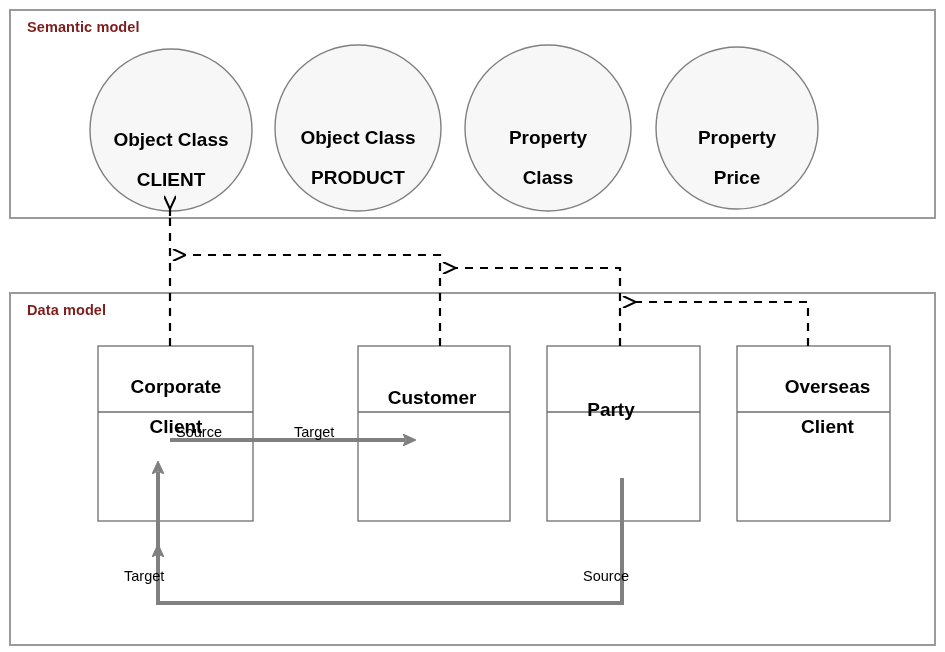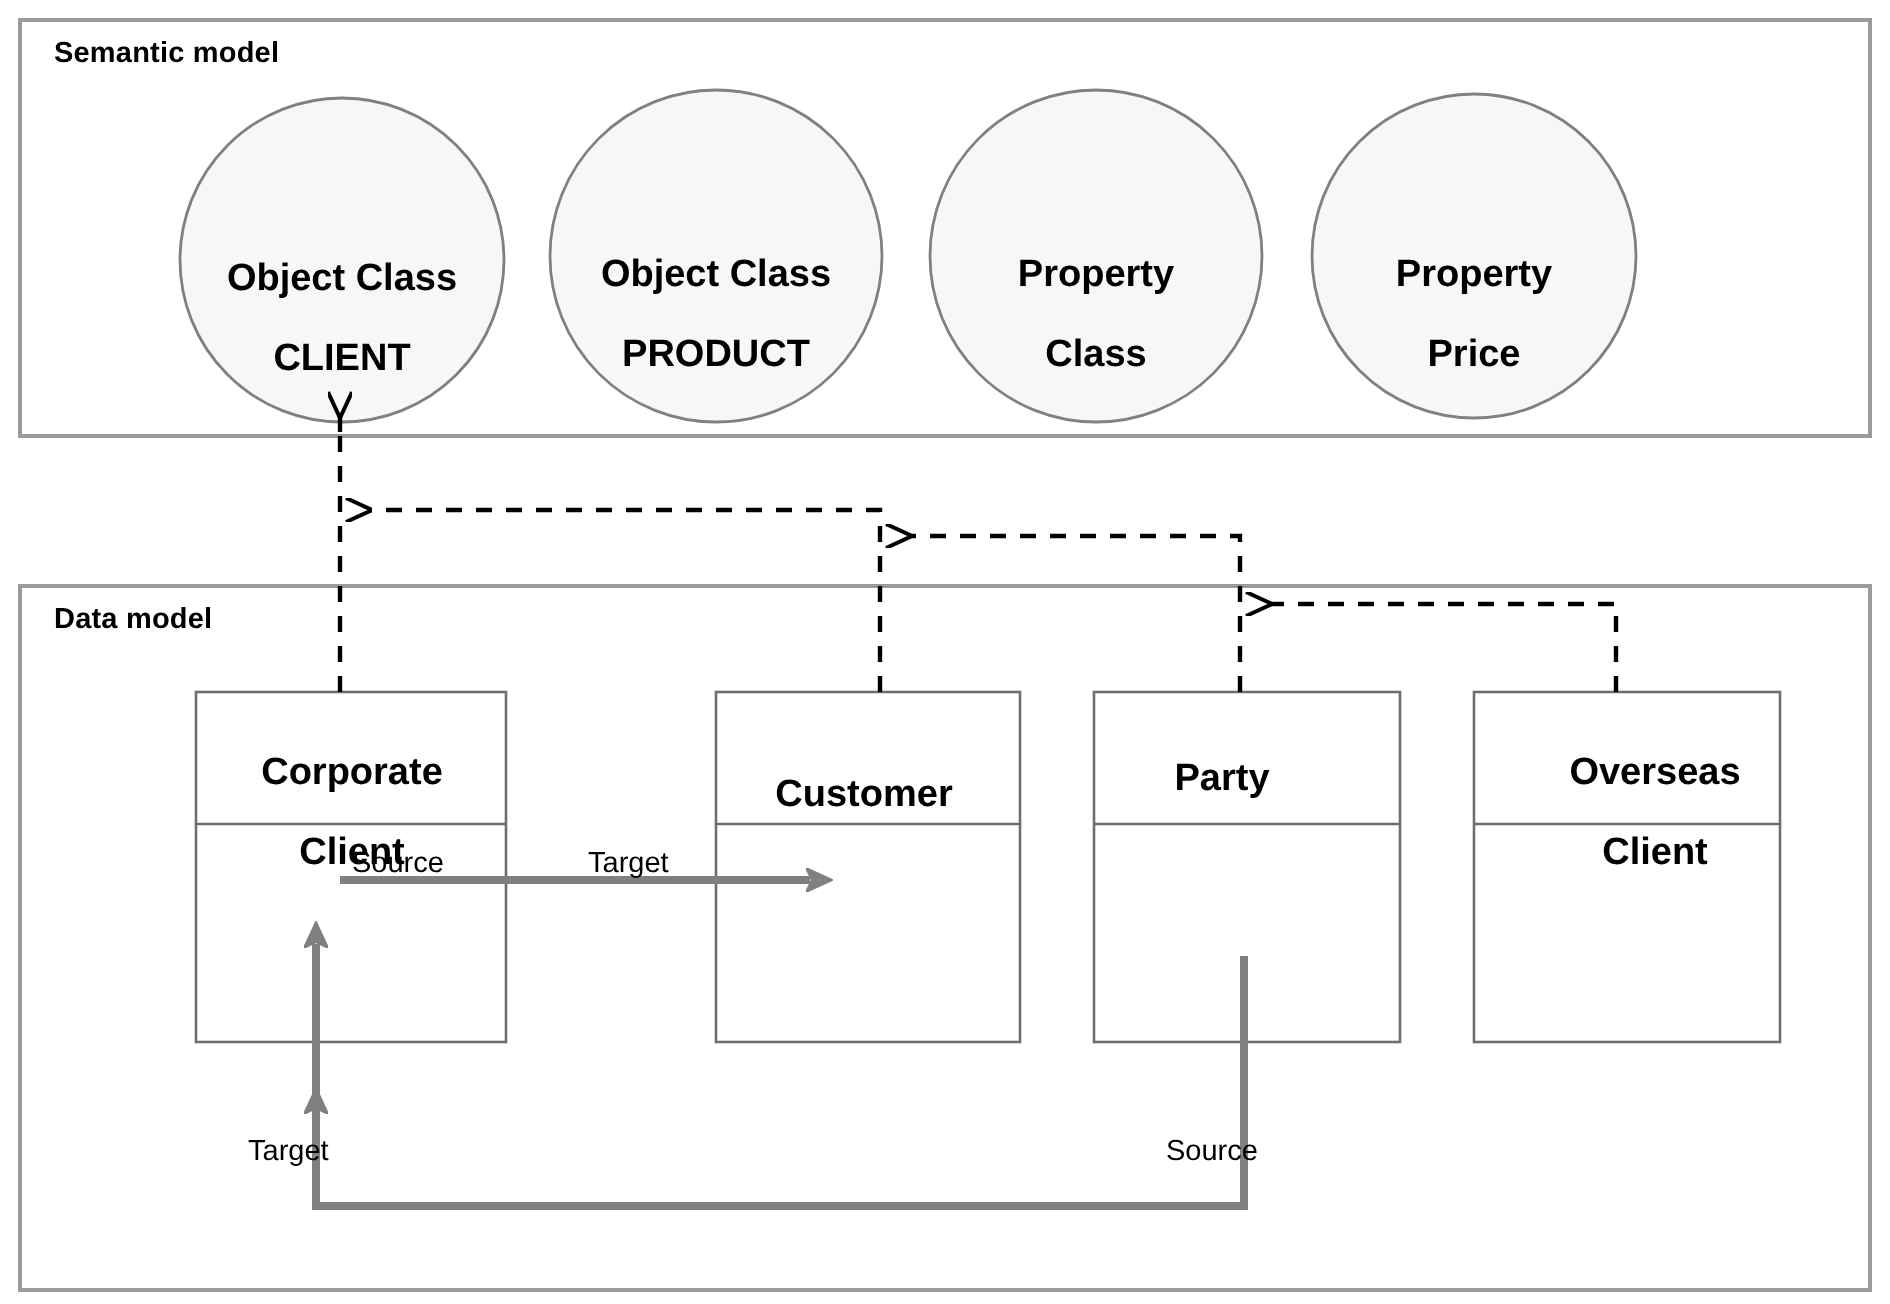--- a/index.html
+++ b/index.html
@@ -19,21 +19,21 @@
   }
   #diagram-svg {
     position: absolute;
     left: 0;
     top: 0;
   }
   .panel-title {
     position: absolute;
     font-size: 14.5px;
     font-weight: bold;
-    color: #000000;
+    color: #7f1d1d;
     letter-spacing: 0.1px;
     white-space: nowrap;
   }
   #semantic-title { left: 27px; top: 19px; }
   #data-title { left: 27px; top: 302px; }
 
   .node-label {
     position: absolute;
     font-size: 19px;
     font-weight: bold;
@@ -156,21 +156,21 @@
     <span>Price</span>
   </div>
 
   <div class="node-label box-label" style="left:98px; top:357px;text-align:center;">
     <span>Corporate</span><br>
     <span>Client</span>
   </div>
   <div class="node-label box-label" style="left:356px; top:368px; width:152px;">
     <span>Customer</span>
   </div>
-  <div class="node-label box-label" style="left:547px; top:360px; width:128px;">
+  <div class="node-label box-label" style="left:547px; top:380px; width:128px;">
     <span>Party</span>
   </div>
   <div class="node-label box-label" style="left:737px; top:357px; width:153px;margin-left:14px;">
     <span>Overseas</span><br>
     <span>Client</span>
   </div>
 
   <div class="edge-label" style="left:176px; top:424px;">Source</div>
   <div class="edge-label" style="left:294px; top:424px;">Target</div>
 

